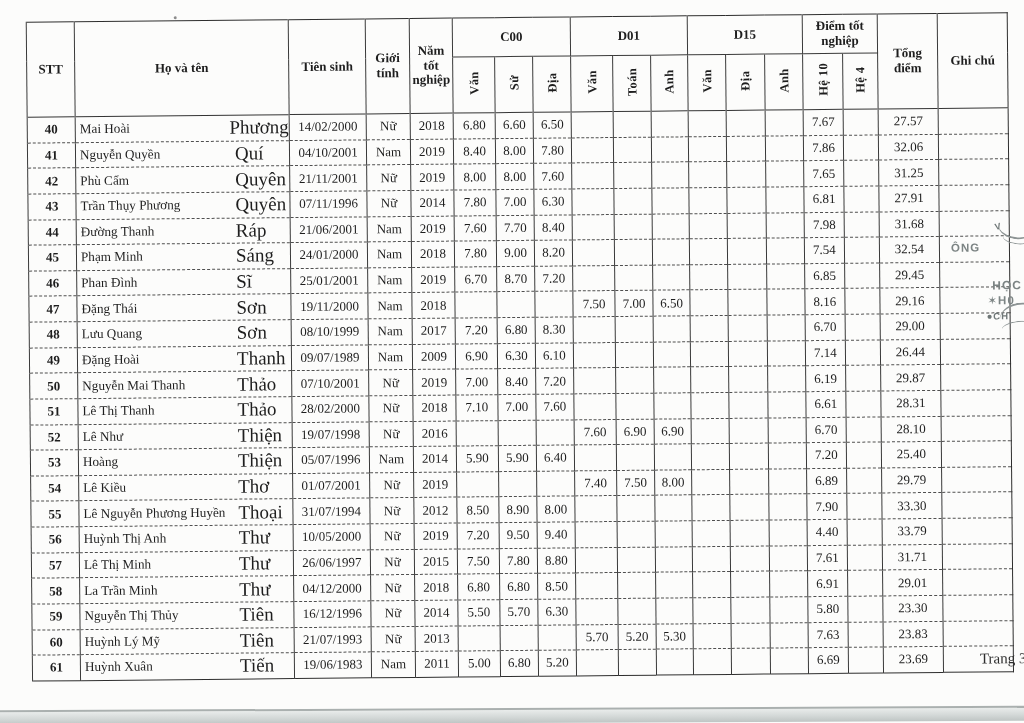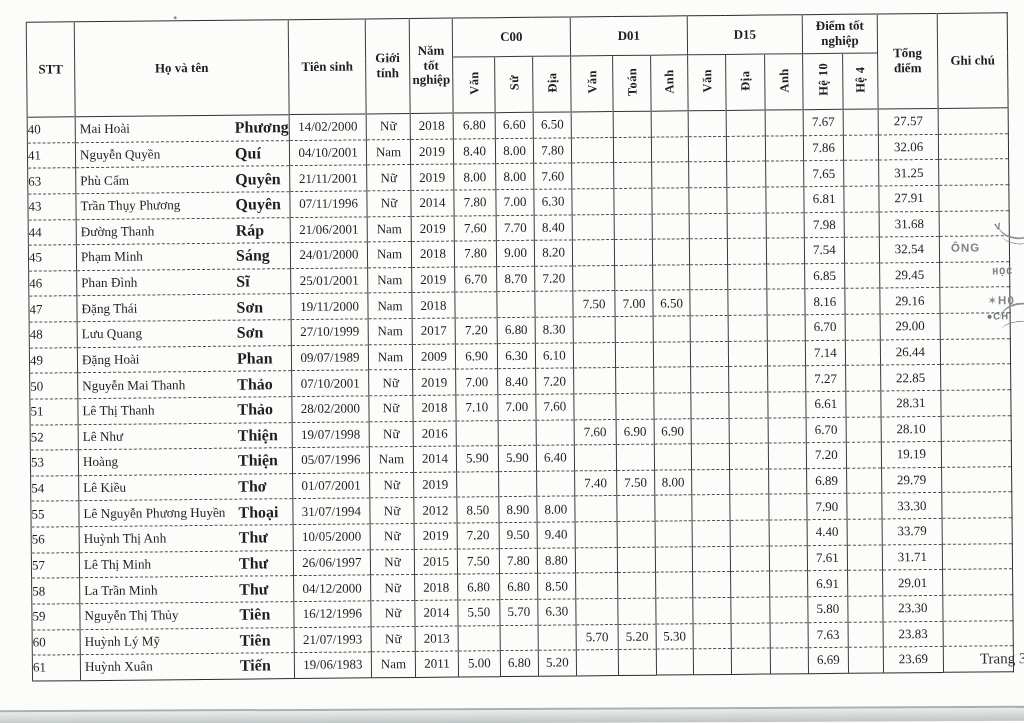--- a/index.html
+++ b/index.html
@@ -27,27 +27,27 @@
   .vlabel {
     display:inline-block; writing-mode:vertical-rl; transform:rotate(180deg);
     font-weight:bold; font-size:12.5px; letter-spacing:0.4px; white-space:nowrap;
   }
   tbody td { height:24.64px; border-top:1px dashed #4f4f4f; font-size:13px; vertical-align:middle; }
   tbody tr:first-child td { border-top:none; }
   .c-center { text-align:center; }
   .c-name { padding-left:4px; }
   .name-wrap { display:flex; align-items:center; width:100%; }
   .fam { flex:1 1 auto; overflow:hidden; font-size:13.2px; }
-  .giv { flex:0 0 54px; font-size:16px;font-weight:bold; }
-  .c-stt { text-align:left; }
+  .giv { flex:0 0 54px; font-size:19px; }
+  .c-stt { text-align:center;font-weight:bold; }
   
   .stamp-frag { position:absolute; color:#848b8b; font-family:"Liberation Sans","DejaVu Sans",sans-serif; font-weight:bold; }
   .sf-v   { left:996px; top:226px; font-size:9px;  color:#6f7777; transform:rotate(-12deg); }
   .sf-ong { left:952px; top:246px; font-size:11.5px; letter-spacing:1px; color:#7c8484; }
-  .sf-hoc { left:993px; top:271px; font-size:10px; letter-spacing:1px; color:#7c8484;font-family:Liberation Mono, monospace; }
+  .sf-hoc { left:993px; top:283px; font-size:12px; letter-spacing:1px; color:#7c8484; }
   .sf-h0  { left:988px; top:286px; font-size:11.5px; letter-spacing:1px; color:#7c8484;margin-top:12px; }
   .sf-ch  { left:987px; top:315px; font-size:9.5px; letter-spacing:1px; color:#6f7777; }
   .stamp-arc { position:absolute; border:0 solid #8d9494; }
   .arc-top { left:1000px; top:222px; width:34px; height:20px; border-bottom-width:2px; border-radius:0 0 55% 45%; transform:rotate(14deg); }
   .arc-mid { left:1004px; top:238px; width:26px; height:10px; border-bottom-width:1.5px; border-radius:0 0 50% 50%; transform:rotate(10deg); }
   .arc-bot { left:1000px; top:308px; width:36px; height:24px; border-top-width:2px; border-radius:55% 45% 0 0; transform:rotate(-10deg); }
   .arc-bot2{ left:1002px; top:326px; width:30px; height:12px; border-top-width:1.5px; border-radius:50% 50% 0 0; transform:rotate(-8deg); }
   .page-footer { position:absolute; left:977px; top:655px; font-size:15px; color:#2c2c2c; white-space:nowrap; }
   .artifact-dot { position:absolute; left:177px; top:13px; width:3px; height:3px; background:#8c8c8c; border-radius:50%; }
   
@@ -161,21 +161,21 @@
     <td class="c-center"></td>
     <td class="c-center"></td>
     <td class="c-center"></td>
     <td class="c-center">7.86</td>
     <td class="c-center"></td>
     <td class="c-center">32.06</td>
     <td class="c-center"></td>
   </tr>
 
   <tr>
-    <td class="c-stt">63</td>
+    <td class="c-stt">42</td>
     <td class="c-name">
       <span class="name-wrap">
         <span class="fam">Phù Cẩm</span>
         <span class="giv">Quyên</span>
       </span>
     </td>
     <td class="c-center">21/11/2001</td>
     <td class="c-center">Nữ</td>
     <td class="c-center">2019</td>
     <td class="c-center">8.00</td>
@@ -324,21 +324,21 @@
   </tr>
 
   <tr>
     <td class="c-stt">48</td>
     <td class="c-name">
       <span class="name-wrap">
         <span class="fam">Lưu Quang</span>
         <span class="giv">Sơn</span>
       </span>
     </td>
-    <td class="c-center">27/10/1999</td>
+    <td class="c-center">08/10/1999</td>
     <td class="c-center">Nam</td>
     <td class="c-center">2017</td>
     <td class="c-center">7.20</td>
     <td class="c-center">6.80</td>
     <td class="c-center">8.30</td>
     <td class="c-center"></td>
     <td class="c-center"></td>
     <td class="c-center"></td>
     <td class="c-center"></td>
     <td class="c-center"></td>
@@ -347,21 +347,21 @@
     <td class="c-center"></td>
     <td class="c-center">29.00</td>
     <td class="c-center"></td>
   </tr>
 
   <tr>
     <td class="c-stt">49</td>
     <td class="c-name">
       <span class="name-wrap">
         <span class="fam">Đặng Hoài</span>
-        <span class="giv">Phan</span>
+        <span class="giv">Thanh</span>
       </span>
     </td>
     <td class="c-center">09/07/1989</td>
     <td class="c-center">Nam</td>
     <td class="c-center">2009</td>
     <td class="c-center">6.90</td>
     <td class="c-center">6.30</td>
     <td class="c-center">6.10</td>
     <td class="c-center"></td>
     <td class="c-center"></td>
@@ -388,23 +388,23 @@
     <td class="c-center">2019</td>
     <td class="c-center">7.00</td>
     <td class="c-center">8.40</td>
     <td class="c-center">7.20</td>
     <td class="c-center"></td>
     <td class="c-center"></td>
     <td class="c-center"></td>
     <td class="c-center"></td>
     <td class="c-center"></td>
     <td class="c-center"></td>
-    <td class="c-center">7.27</td>
-    <td class="c-center"></td>
-    <td class="c-center">22.85</td>
+    <td class="c-center">6.19</td>
+    <td class="c-center"></td>
+    <td class="c-center">29.87</td>
     <td class="c-center"></td>
   </tr>
 
   <tr>
     <td class="c-stt">51</td>
     <td class="c-name">
       <span class="name-wrap">
         <span class="fam">Lê Thị Thanh</span>
         <span class="giv">Thảo</span>
       </span>
@@ -468,21 +468,21 @@
     <td class="c-center">5.90</td>
     <td class="c-center">6.40</td>
     <td class="c-center"></td>
     <td class="c-center"></td>
     <td class="c-center"></td>
     <td class="c-center"></td>
     <td class="c-center"></td>
     <td class="c-center"></td>
     <td class="c-center">7.20</td>
     <td class="c-center"></td>
-    <td class="c-center">19.19</td>
+    <td class="c-center">25.40</td>
     <td class="c-center"></td>
   </tr>
 
   <tr>
     <td class="c-stt">54</td>
     <td class="c-name">
       <span class="name-wrap">
         <span class="fam">Lê Kiều</span>
         <span class="giv">Thơ</span>
       </span>

